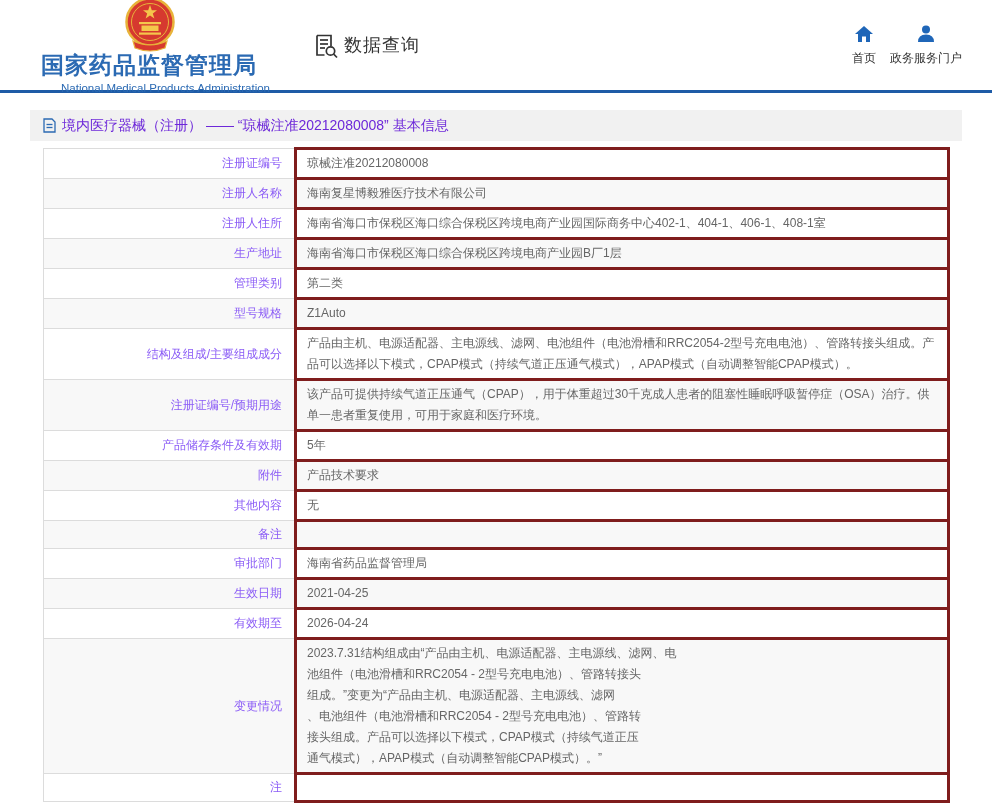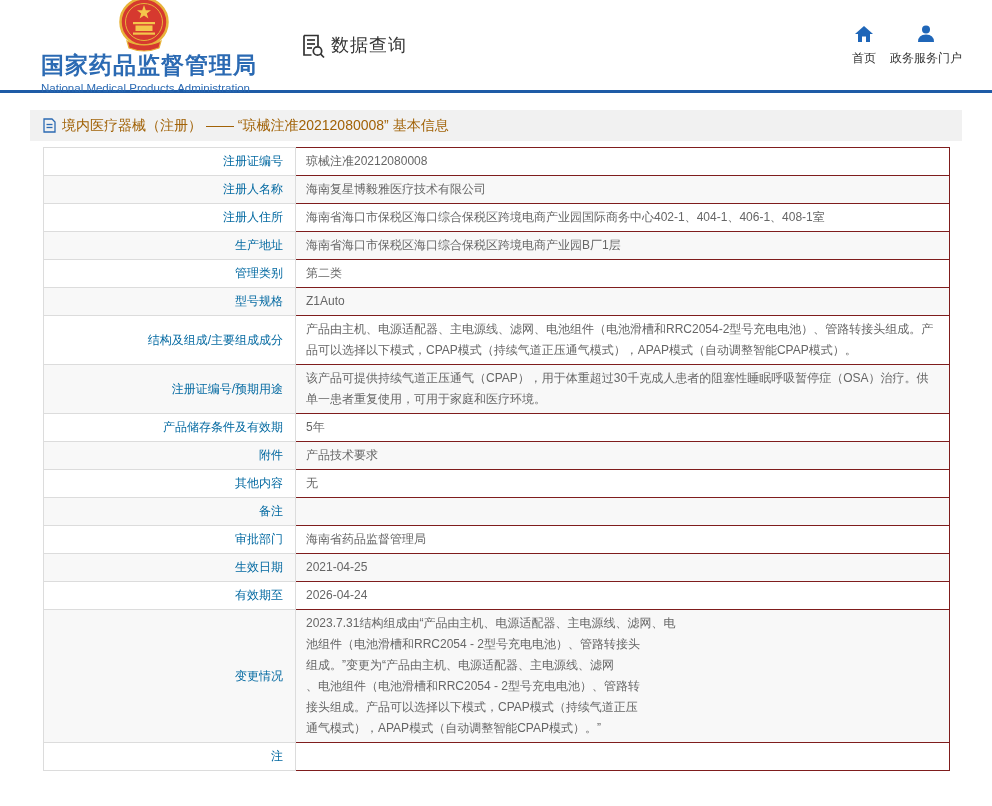--- a/index.html
+++ b/index.html
@@ -5,44 +5,44 @@
   * { margin:0; padding:0; box-sizing:border-box; }
   html,body { width:992px; height:806px; background:#fff; overflow:hidden;
     font-family:"Liberation Sans","DejaVu Sans",sans-serif; }
 
   
   .header { height:90px; display:flex; align-items:center; padding:0 30px; background:#fff; }
   .brand { display:flex; align-items:center;flex-direction:column; }
   .emblem { width:50px; height:56px; flex:0 0 auto; }
   .brand-text { margin-left:11px; }
   .brand-cn { font-size:23px; font-weight:bold; color:#2b6ab3; letter-spacing:1px; line-height:1.2; }
-  .brand-en { font-size:11.5px; color:#2b6ab3; margin-top:3px; }
+  .brand-en { font-size:11.5px; color:#2b6ab3; margin-top:3px;margin-left:20px; }
   .data-query { display:flex; align-items:center; margin-left:42px; cursor:pointer; }
   .data-query svg { width:27px; height:27px; }
   .data-query span { font-size:18px; color:#333; margin-left:5px; letter-spacing:1px; }
   .top-nav { margin-left:auto; display:flex; gap:14px; }
   .nav-item { display:flex; flex-direction:column; align-items:center; cursor:pointer; }
   .nav-item svg { width:20px; height:20px; }
   .nav-item span { font-size:12px; color:#333; margin-top:6px; white-space:nowrap; }
 
   .blue-line { height:3px; background:#1e5ba6; }
 
   
   .content { padding:17px 30px 0 30px; }
   .page-title-bar { background:#f1f1f1; height:31px; display:flex; align-items:center;
      padding:0 13px; }
   .page-title-bar svg { width:13px; height:15px; flex:0 0 auto; }
-  .page-title { font-size:14px; color:#a16207; margin-left:6px; white-space:nowrap; }
+  .page-title { font-size:14px; color:#6d28d9; margin-left:6px; white-space:nowrap; }
 
   table.info { border-collapse:collapse; table-layout:fixed; width:907px;
      margin:6px 0 0 13px; font-size:12px; color:#666;
      border:1px solid #c9c9c9; }
-  table.info th { width:252px; text-align:right; font-weight:normal; color:#0369a1;
+  table.info th { width:252px; text-align:right; font-weight:normal; color:#8b5cf6;
      padding:3px 12px; border:1px solid #dcdcdc; line-height:21px; }
-  table.info td { padding:3px 10px; border:1px solid #7f1d1d; line-height:21px;
+  table.info td { padding:3px 10px; border:3px solid #7f1d1d; line-height:21px;
      text-align:left; word-break:break-all; }
   tbody.rows tr:nth-child(even) { background:#f8f8f8; }
   td.pre { white-space:pre-line; }
   .note-label { display:inline-flex; align-items:center; gap:3px; }
 </style>
 </head>
 <body>
 
 <div class="header">
   <div class="brand">

